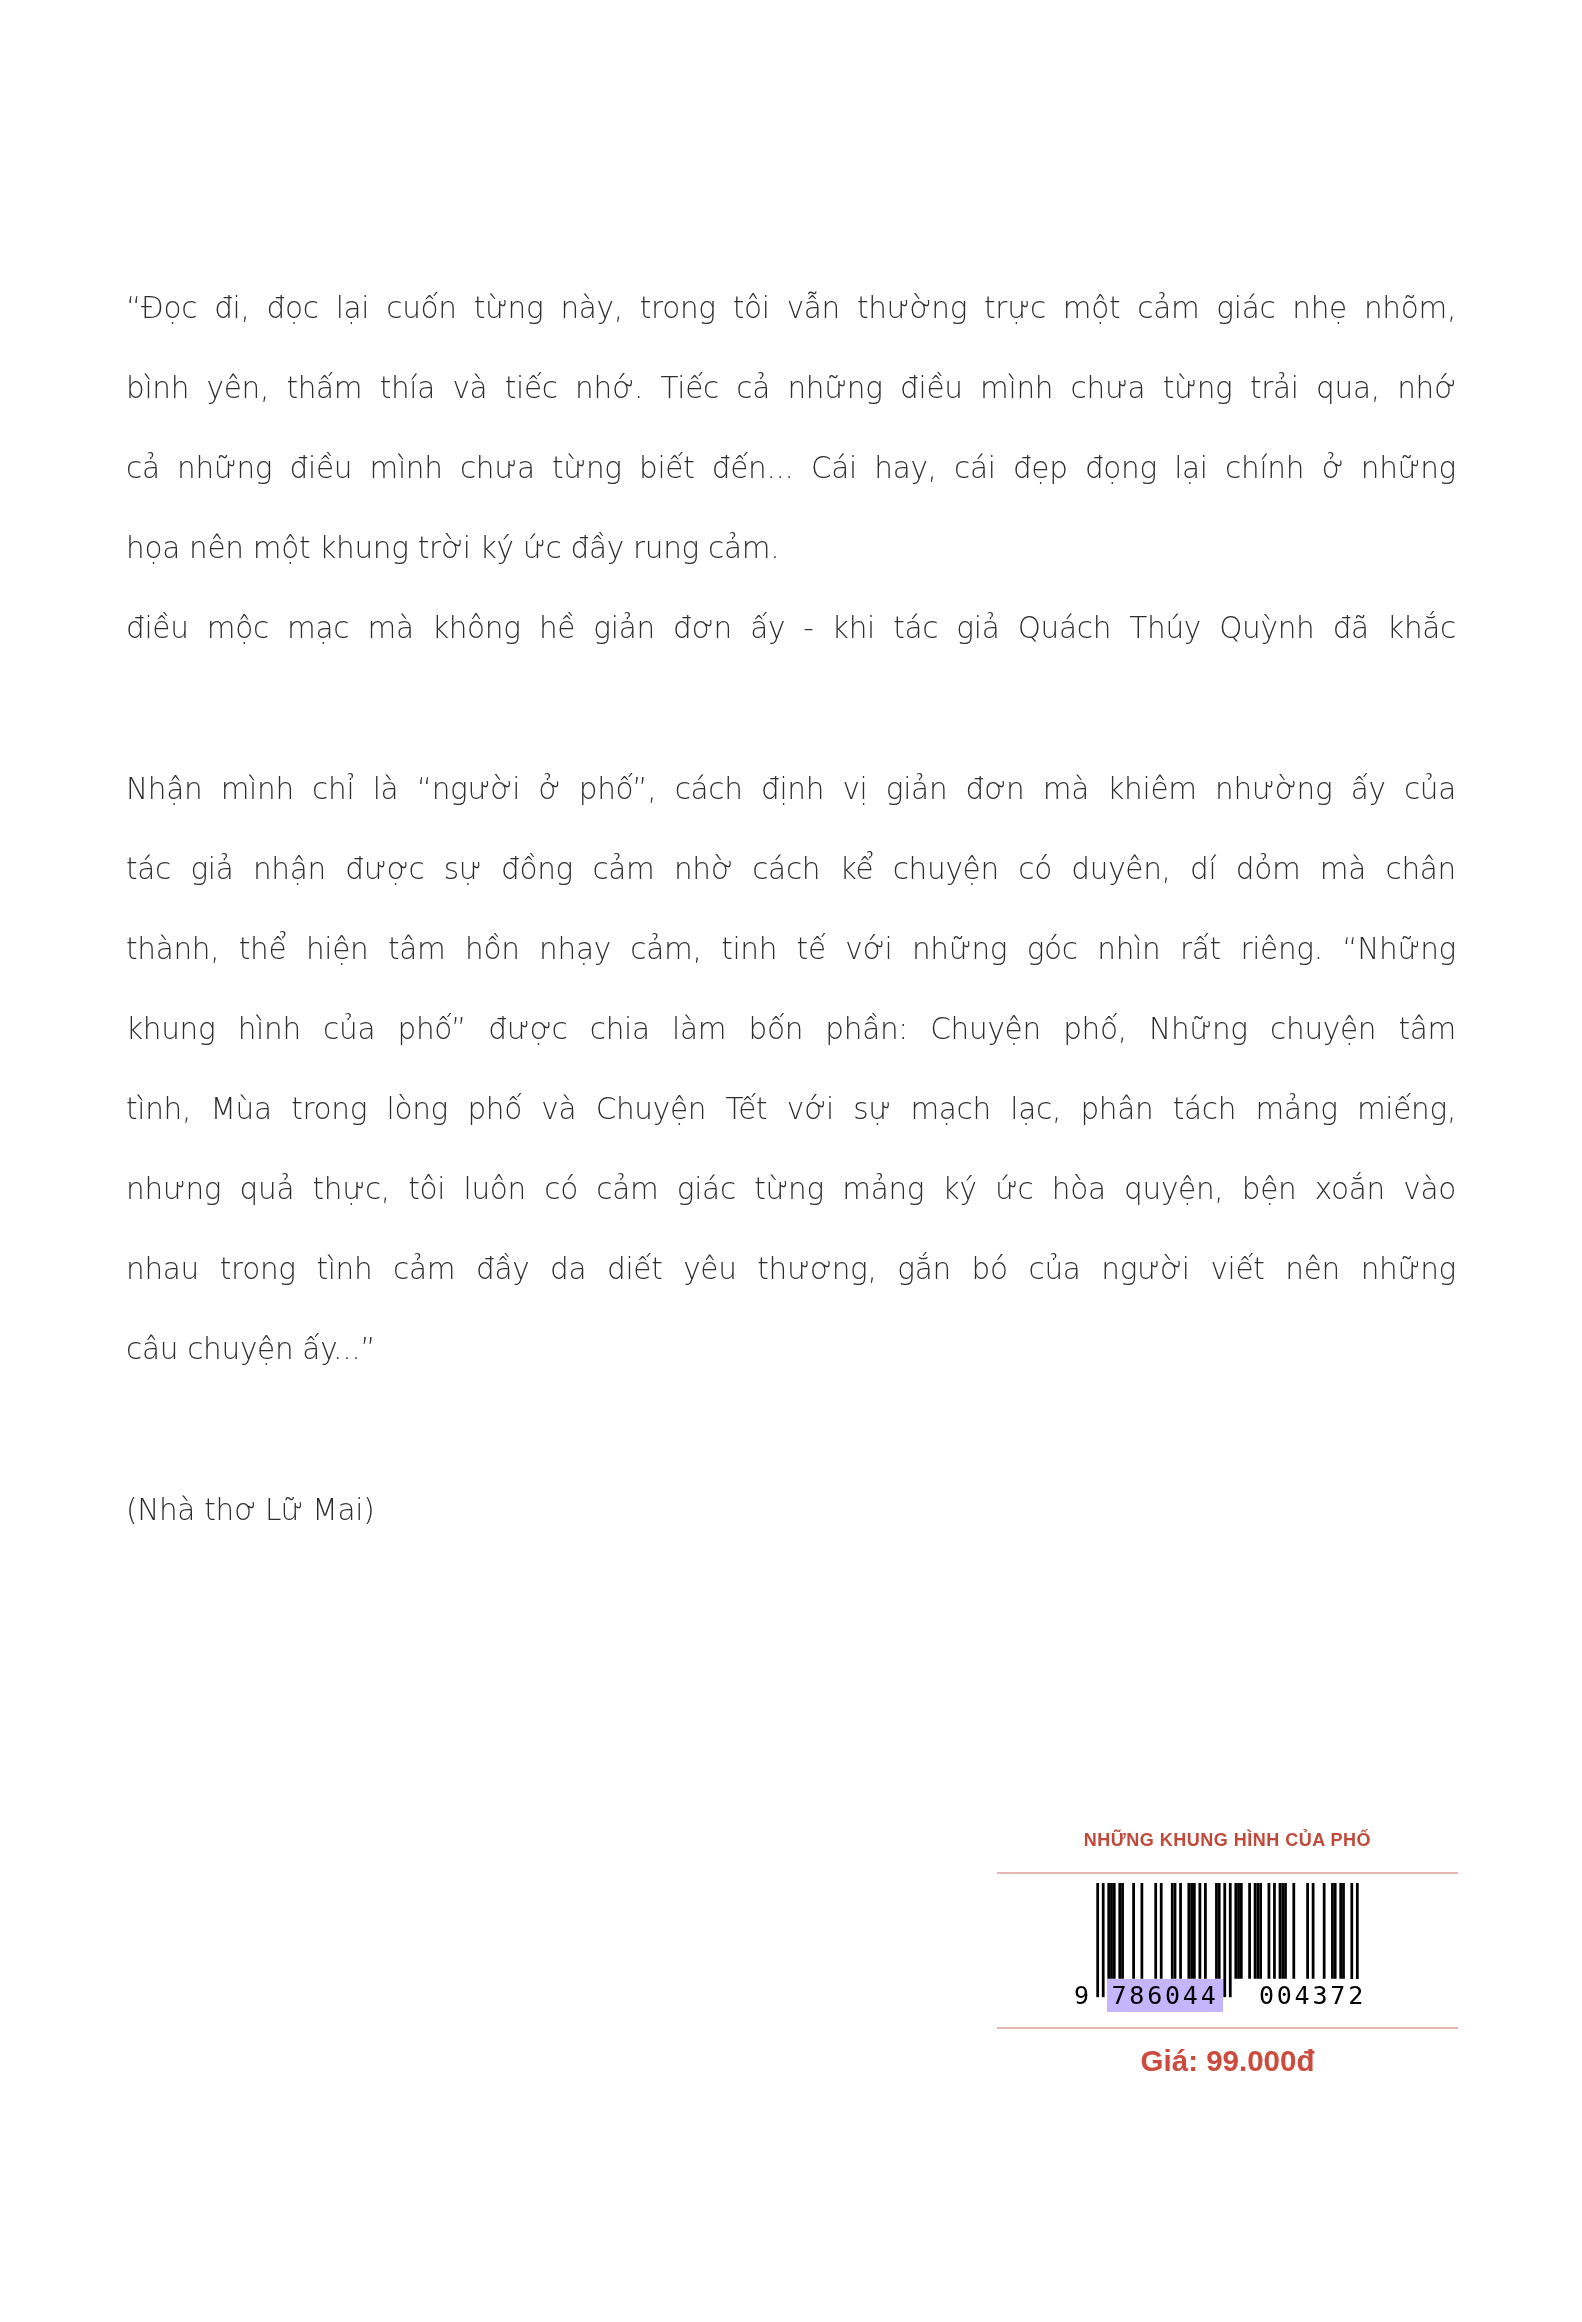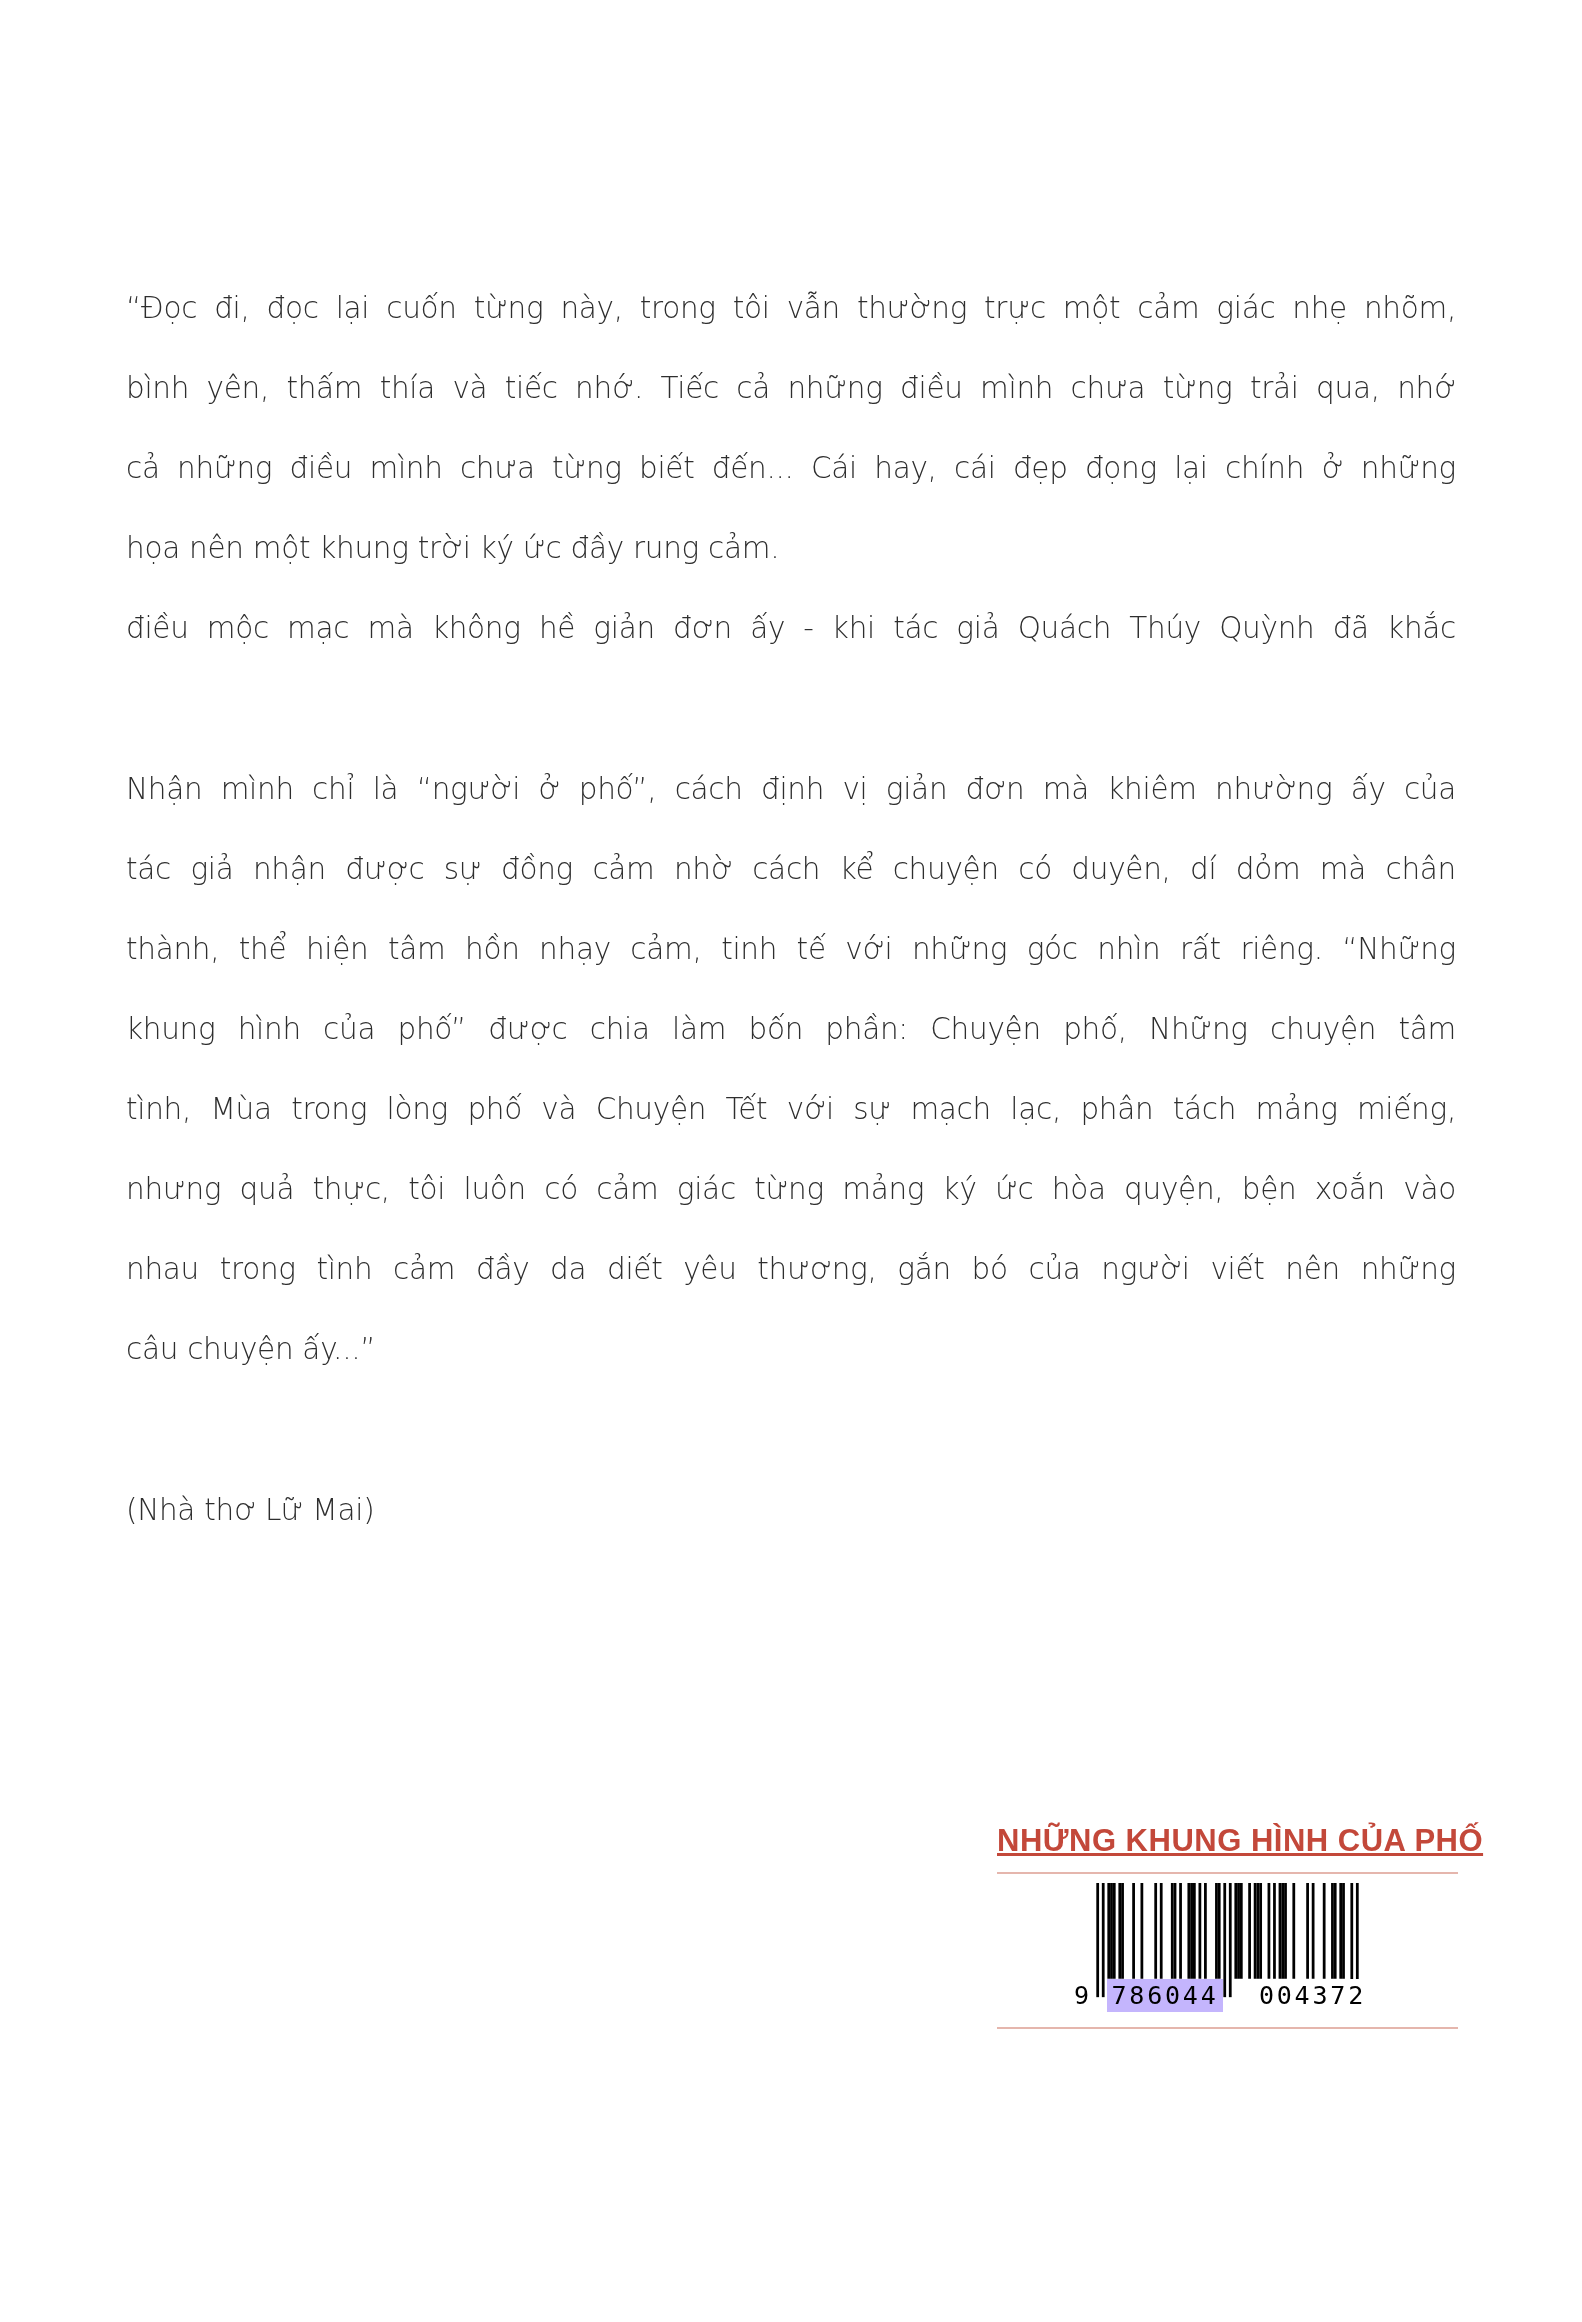--- a/index.html
+++ b/index.html
@@ -36,26 +36,25 @@
   
   .footer {
     position: absolute;
     top: 1822px;
     right: 125px;
     width: 461px;
     text-align: center;
   }
   .book-title {
     font-family: "Liberation Sans", sans-serif;
-    font-size: 31px;
+    font-size: 18px;
     font-weight: bold;
     letter-spacing: 0.5px;
     white-space: nowrap;
     line-height: 37px;
-    text-decoration: underline;
   }
   .divider { height: 1.8px; width: 100%; margin-top: 13px; }
   .isbn {
     margin-top: 11px;
     font-family: "Liberation Serif", serif;
     font-size: 28px;
     color: #141414;
     line-height: 33px;
   }
   .barcode-wrap {
@@ -163,16 +162,17 @@
           <rect x="276" y="0" width="3" height="124" fill="#000"></rect>
           <rect x="282" y="0" width="3" height="124" fill="#000"></rect>
         </svg>
       <div class="barcode-digits">
         <span class="bd-first">9</span>
         <span class="bd-left">786044</span>
         <span class="bd-right">004372</span>
       </div>
     </div>
     <div class="divider" id="divider-bottom" style="background: rgb(229, 182, 173);"></div>
+    <div class="price" style="color: rgb(204, 75, 61);">Giá: 99.000đ</div>
   </div>
 
 </div>
 
 
 </body></html>

